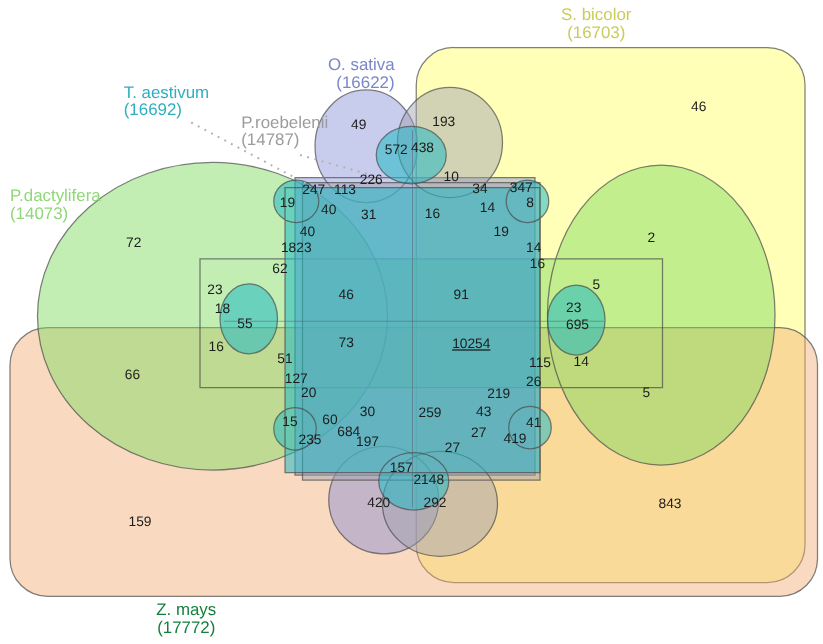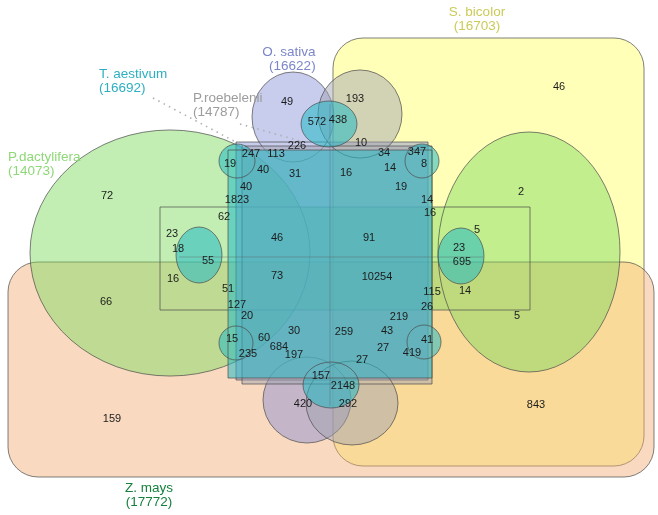--- a/index.html
+++ b/index.html
@@ -114,24 +114,24 @@
       <span class="region-num" style="left: 172px; top: 233px;">23</span>
       <span class="region-num" style="left: 107px; top: 195px;">72</span>
       <span class="region-num" style="left: 521px; top: 191px;">2</span>
       <span class="region-num" style="left: 559px; top: 86px;">46</span>
       <span class="region-num" style="left: 277px; top: 237px;">46</span>
       <span class="region-num" style="left: 369px; top: 237px;">91</span>
       <span class="region-num" style="left: 477px; top: 229px;">5</span>
       <span class="region-num" style="left: 459px; top: 247px;">23</span>
       <span class="region-num" style="left: 462px; top: 261px;">695</span>
       <span class="region-num" style="left: 178px; top: 248px;">18</span>
-      <span class="region-num" style="left: 208px; top: 260px;">55</span>
+      <span class="region-num" style="left: 196px; top: 260px;">55</span>
       <span class="region-num" style="left: 173px; top: 278px;">16</span>
       <span class="region-num" style="left: 277px; top: 275px;">73</span>
-      <span class="region-num" style="left: 377px; top: 276px;">10254</span>
+      <span class="region-num" style="left: 377px; top: 276px; text-decoration: underline;">10254</span>
       <span class="region-num" style="left: 432px; top: 291px;">115</span>
       <span class="region-num" style="left: 465px; top: 290px;">14</span>
       <span class="region-num" style="left: 427px; top: 306px;">26</span>
       <span class="region-num" style="left: 106px; top: 301px;">66</span>
       <span class="region-num" style="left: 228px; top: 288px;">51</span>
       <span class="region-num" style="left: 237px; top: 304px;">127</span>
       <span class="region-num" style="left: 247px; top: 315px;">20</span>
       <span class="region-num" style="left: 294px; top: 330px;">30</span>
       <span class="region-num" style="left: 344px; top: 331px;">259</span>
       <span class="region-num" style="left: 399px; top: 316px;">219</span>

